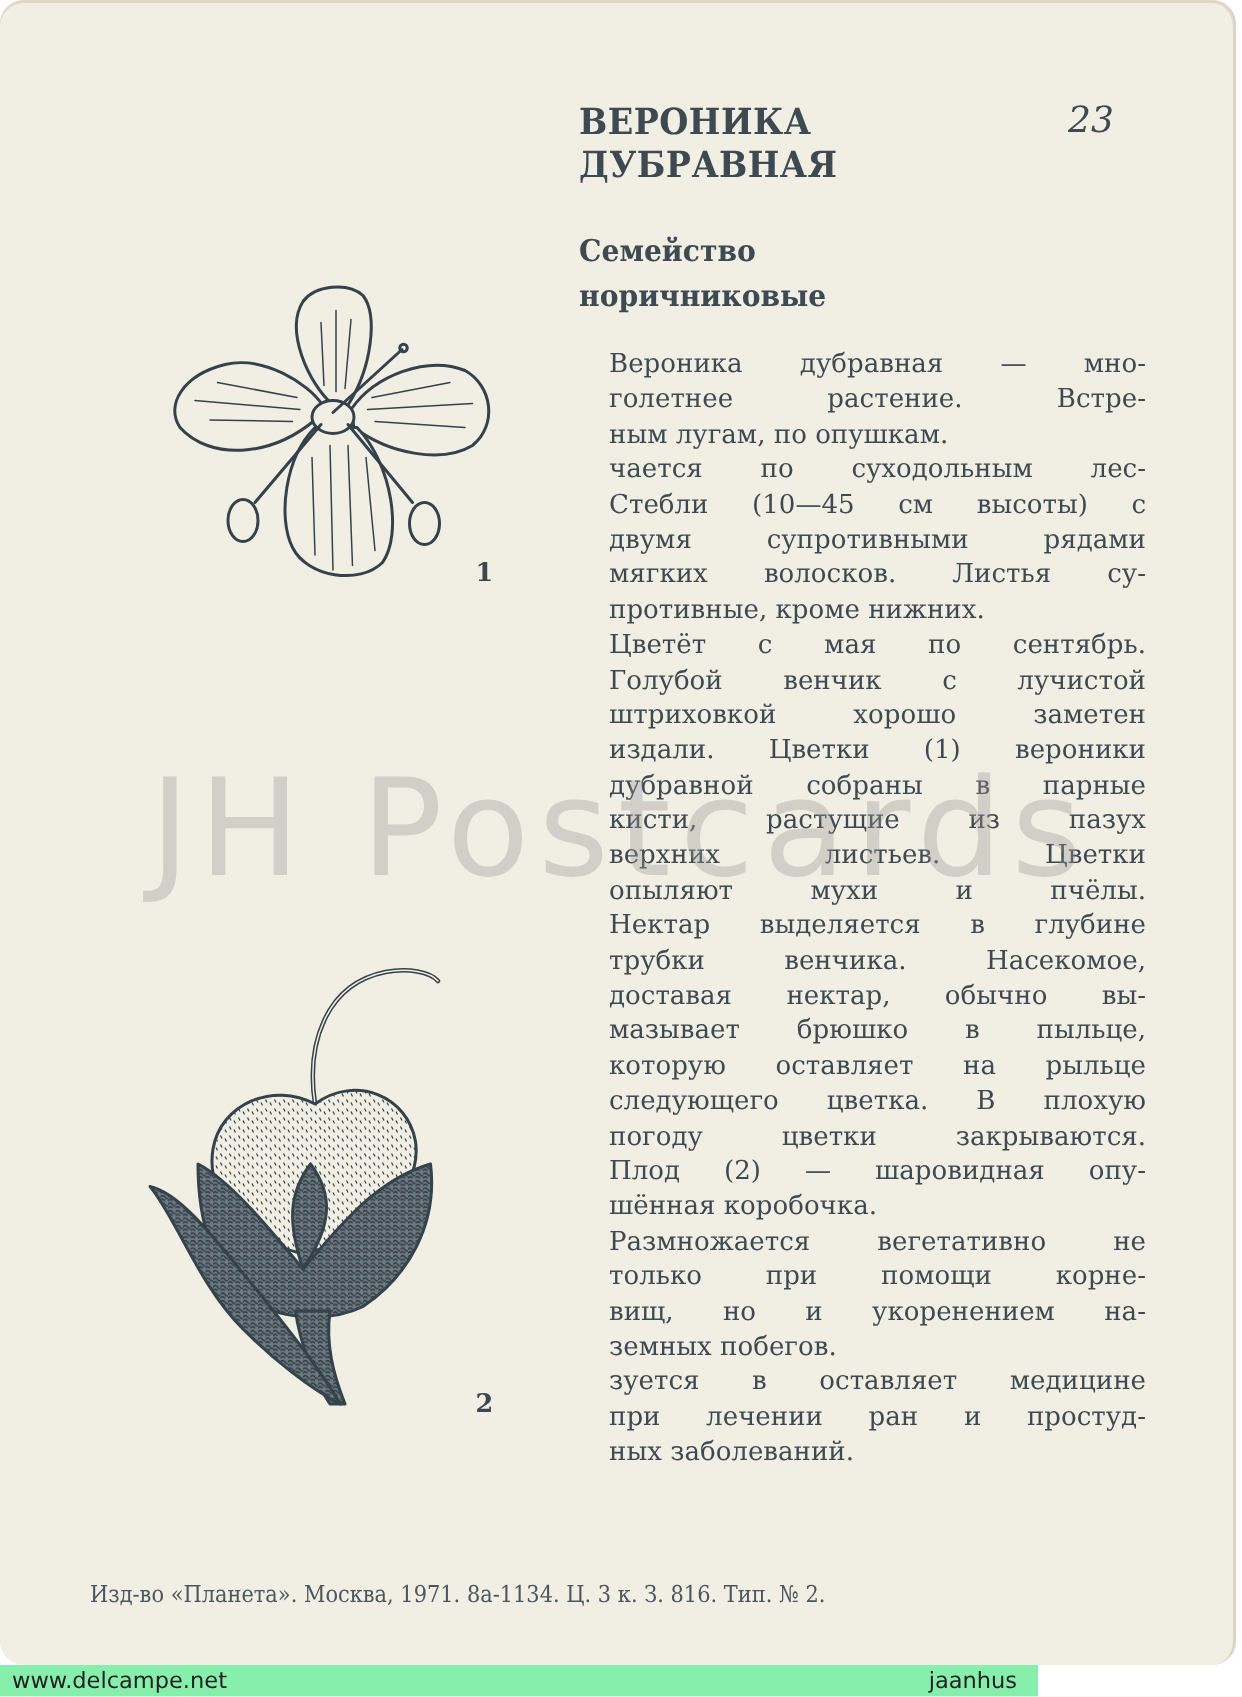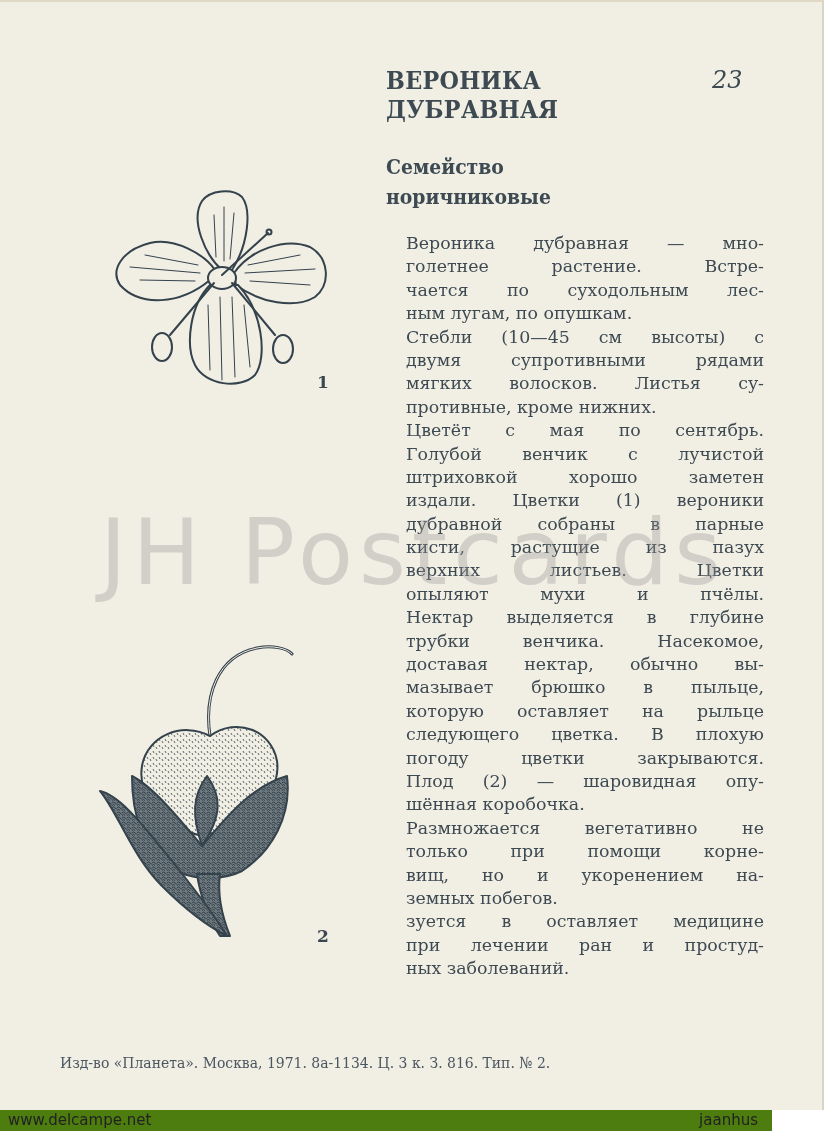--- a/index.html
+++ b/index.html
@@ -8,20 +8,21 @@
     background: #ffffff;
     font-family: "DejaVu Serif", serif;
     position: relative;
   }
   .card {
     position: absolute; left: 0; top: 0;
     width: 822px; height: 1110px;
     background: #f1eee4;
     border-right: 2px solid #d9d4c6;
     box-shadow: inset 0 2px 0 #e0d8c5;
+    border-radius: 16px;
   }
   .title {
     position: absolute; left: 386px; top: 66px;
     font-family: "DejaVu Serif", serif;
     font-weight: bold; font-size: 24px; line-height: 29px;
     color: #3d4a52; letter-spacing: 0.3px;
     transform: scaleX(0.93); transform-origin: left top;
   }
   .title div { white-space: nowrap; }
   .page-number {
@@ -65,21 +66,21 @@
   }
   .watermark {
     position: absolute; left: 100px; top: 500px;
     font-family: "DejaVu Sans", sans-serif;
     font-size: 90px; color: rgba(150,150,150,0.35);
     letter-spacing: 6px; white-space: nowrap;
     pointer-events: none;
   }
   .bottom-bar {
     position: absolute; left: 0; top: 1110px;
-    width: 772px; height: 21px; background: #4d7c0f;
+    width: 692px; height: 21px; background: #86efac;
     font-family: "DejaVu Sans", sans-serif; font-size: 15px; color: #222;
   }
   .bottom-bar .left { position: absolute; left: 8px; top: 1px; }
   .bottom-bar .right { position: absolute; right: 14px; top: 1px; margin-left: 24px; }
 </style>
 </head>
 <body>
 
 <div class="card">
 
@@ -91,22 +92,22 @@
   <div class="page-number">23</div>
 
   <div class="family">
     <div>Семейство</div>
     <div>норичниковые</div>
   </div>
 
   <div class="body-text" id="body-text">
       <span class="line">Вероника дубравная — мно-</span>
       <span class="line">голетнее растение. Встре-</span>
+      <span class="line last">ным лугам, по опушкам.</span>
       <span class="line">чается по суходольным лес-</span>
-      <span class="line last">ным лугам, по опушкам.</span>
       <span class="line">Стебли (10—45 см высоты) с</span>
       <span class="line">двумя супротивными рядами</span>
       <span class="line">мягких волосков. Листья су-</span>
       <span class="line last">противные, кроме нижних.</span>
       <span class="line">Цветёт с мая по сентябрь.</span>
       <span class="line">Голубой венчик с лучистой</span>
       <span class="line">штриховкой хорошо заметен</span>
       <span class="line"><span>издали. </span><span class="it">Цветки</span><span> (1) вероники</span></span>
       <span class="line">дубравной собраны в парные</span>
       <span class="line">кисти, растущие из пазух</span>

